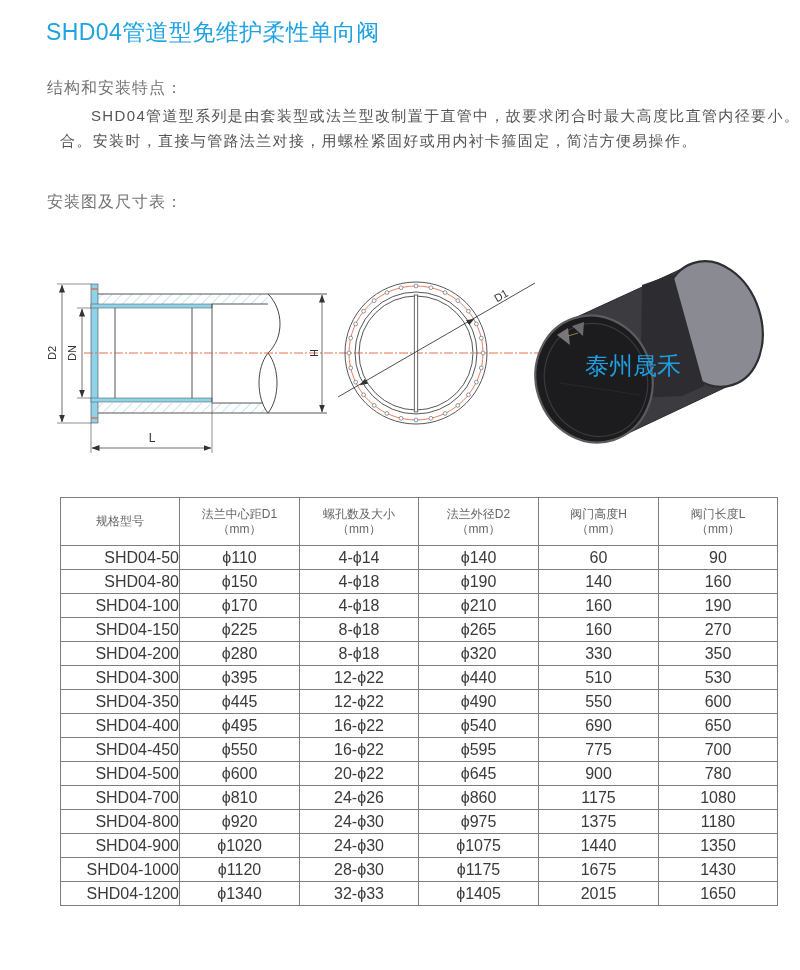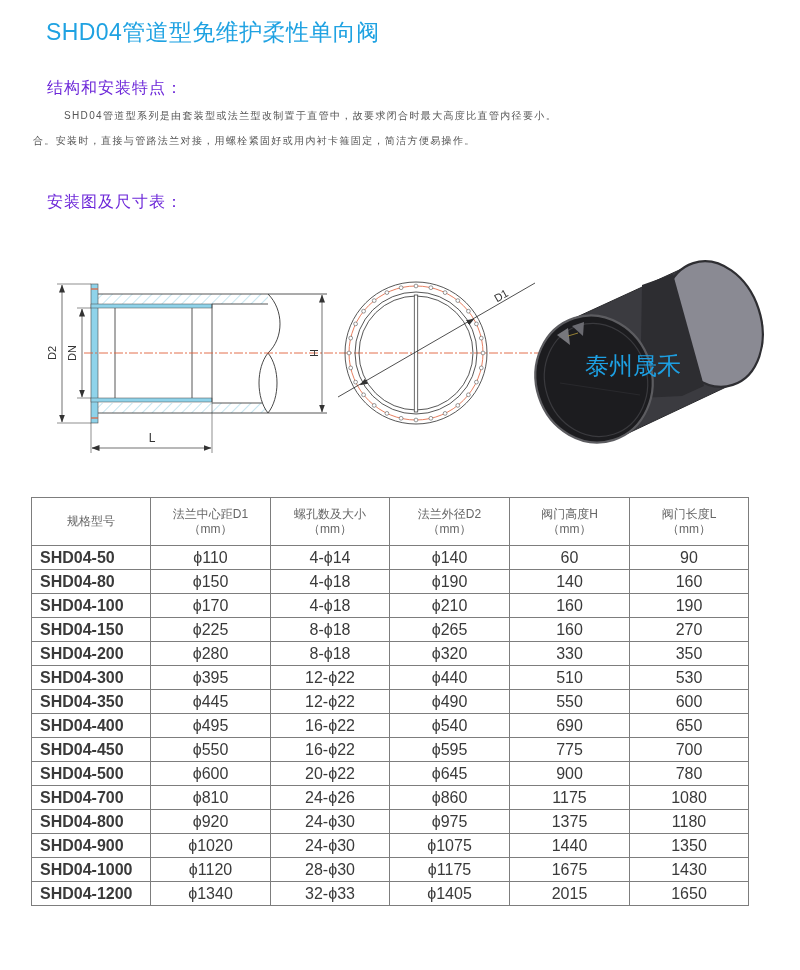--- a/index.html
+++ b/index.html
@@ -7,44 +7,44 @@
     width:800px; height:970px; position:relative; overflow:hidden;
     background:#ffffff;
     font-family:"Liberation Sans","DejaVu Sans",sans-serif;
   }
   .title {
     position:absolute; left:46px; top:17px;
     font-size:23px; color:#1fa2e2; white-space:nowrap; letter-spacing:0.4px;
   }
   .section-heading {
     position:absolute; left:47px;
-    font-size:16px; color:#6d28d9; white-space:nowrap; letter-spacing:1px;
+    font-size:16px; color:#737373; white-space:nowrap; letter-spacing:1px;
   }
   .para {
-    position:absolute; left:33px; top:104px; width:720px;
-    font-size:10px; color:#555; line-height:24.5px; letter-spacing:1.35px;
+    position:absolute; left:60px; top:104px; width:720px;
+    font-size:15px; color:#555; line-height:24.5px; letter-spacing:1.35px;
   }
   .para .line { display:block; white-space:nowrap; }
   .para .line.first { padding-left:31px; }
   .drawing { position:absolute; left:0; top:250px; }
   table.spec {
-    position:absolute; left:31px; top:497px; width:717px;
+    position:absolute; left:60px; top:497px; width:717px;
     border-collapse:collapse; table-layout:fixed;
   }
   table.spec th, table.spec td {
     border:1px solid #7d7d7d; padding:0; text-align:center;
   }
   table.spec th {
     height:47px; font-weight:normal; font-size:12px; color:#666; line-height:15px;
   }
   table.spec th .sub { display:block; }
   table.spec td {
     height:23px; font-size:16px; color:#3a3a3a; line-height:23px; white-space:nowrap;
   }
-  table.spec td.model { text-align:left; padding-left:8px;font-weight:bold; }
+  table.spec td.model { text-align:right; padding-left:8px; }
 </style>
 </head>
 <body>
 
 <div class="title">SHD04管道型免维护柔性单向阀</div>
 
 <div class="section-heading" style="top:78px">结构和安装特点：</div>
 <div class="para">
   <span class="line first">SHD04管道型系列是由套装型或法兰型改制置于直管中，故要求闭合时最大高度比直管内径要小。</span>
   <span class="line">合。安装时，直接与管路法兰对接，用螺栓紧固好或用内衬卡箍固定，简洁方便易操作。</span>

